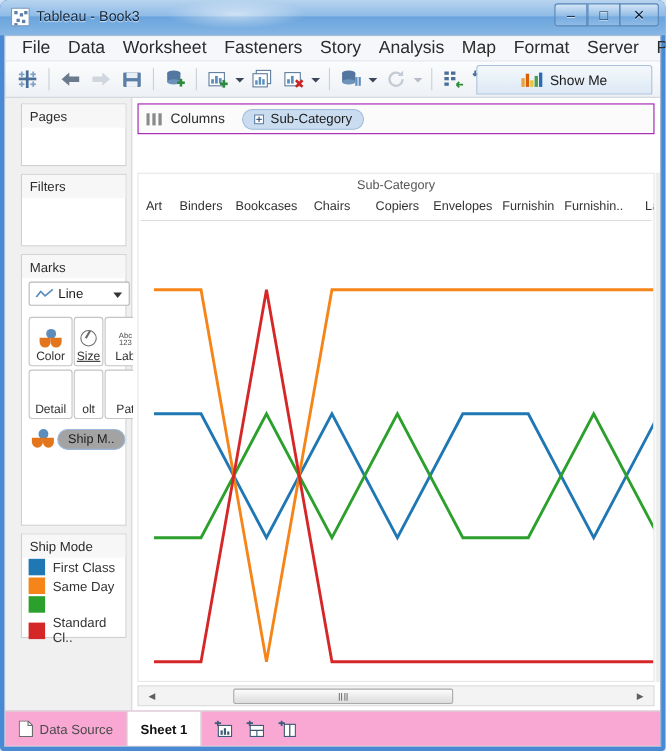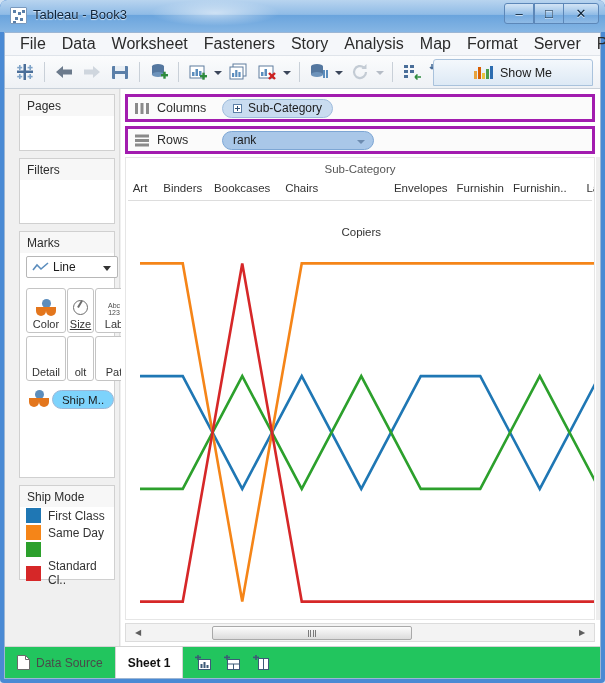--- a/index.html
+++ b/index.html
@@ -164,40 +164,40 @@
     border-radius: 50%; margin-bottom: 3px; position: relative;
   }
   .size-glyph::after {
     content: ""; position: absolute; left: 5px; top: -1px;
     width: 1.6px; height: 8px; background: #6d6d6d; transform: rotate(30deg);
   }
   .abc-glyph { font-size: 7px; line-height: 7px; color: #4a4a4a; text-align: center; margin-bottom: 2px; }
 
   #pill-shipmode {
     position: absolute; left: 32px; top: 158px; height: 19px; width: 62px;
-    background: #7dd3fc; border: 1px solid #9cb8d8; border-radius: 10px;
+    background: #a3a3a3; border: 1px solid #9cb8d8; border-radius: 10px;
     display: flex; align-items: center; justify-content: center;
     font-size: 11.5px; color: #1b1b1b; white-space: nowrap;
   }
   #pill-icon { position: absolute; left: 9px; top: 158px; width: 18px; height: 18px; }
 
   .legend-row {
     display: flex; align-items: center; gap: 7px;
     padding: 1px 0 1px 6px; font-size: 12px; color: #333;
   }
   .swatch { width: 15px; height: 15px; flex-shrink: 0; }
 
   
   #worksheet {
     position: absolute; left: 116px; top: 0; right: 0; bottom: 0;
     background: #fff;
   }
   .shelf {
     position: absolute; left: 4px; right: 5px; height: 28px;
-    background: #fbfbfb; border: 3px solid #a21caf;
+    background: #fbfbfb; border: 1px solid #a21caf;
     display: flex; align-items: center;
   }
   #shelf-columns { top: 5px; }
   #shelf-rows { top: 37px; }
   .shelf-icon { width: 15px; height: 13px; margin-left: 7px; position: relative; }
   .shelf-label { margin-left: 7px; font-size: 12.5px; color: #2b2b2b; width: 65px; }
   .pill {
     height: 19px; padding: 0 10px; border-radius: 10px;
     display: flex; align-items: center;
     font-size: 12px; color: #1b1b1b; white-space: nowrap;
@@ -263,21 +263,21 @@
 
   
   #vscroll-hint {
     position: absolute; right: 0; top: 68px; width: 4px; bottom: 26px;
     background: #eee;
   }
 
   
   #statusbar {
     position: absolute; left: 0; right: 0; bottom: 0; height: 32px;
-    background: #22c55e; border-top: 1px solid #d4d4d4;
+    background: #f9a8d4; border-top: 1px solid #d4d4d4;
     display: flex; align-items: stretch;
   }
   .tabcell {
     display: flex; align-items: center; gap: 6px;
     padding: 0 12px; border-right: 1px solid #d4d4d4;
     font-size: 12px; color: #4a4a4a;
   }
   .tabcell.active { background: #fff; color: #111; font-weight: bold; }
   #newsheet-group { display: flex; align-items: center; gap: 12px; padding: 0 12px; }
   .mini-icon { width: 17px; height: 15px; position: relative; }
@@ -550,43 +550,29 @@
               <rect x="11" y="1" width="3" height="11" fill="#8a8a8a"></rect>
             </svg>
           </span>
           <span class="shelf-label">Columns</span>
           <span class="pill blue">
             <span class="pill-plus"></span>
             <span>Sub-Category</span>
           </span>
         </div>
 
-        <div class="shelf" id="shelf-rows">
-          <span class="shelf-icon">
-            <svg width="15" height="13" viewBox="0 0 15 13">
-              <rect x="0" y="0.5" width="14" height="3" fill="#8a8a8a"></rect>
-              <rect x="0" y="5" width="14" height="3" fill="#8a8a8a"></rect>
-              <rect x="0" y="9.5" width="14" height="3" fill="#8a8a8a"></rect>
-            </svg>
-          </span>
-          <span class="shelf-label">Rows</span>
-          <span class="pill darkblue" style="width:152px">
-            <span>rank</span>
-            <span class="pill-caret"></span>
-          </span>
-        </div>
 
         <div id="viz-area">
           <div id="axis-title">Sub-Category</div>
           <div id="cat-labels">
               <span class="cat-lbl" style="left: 14px;">Art</span>
               <span class="cat-lbl" style="left: 56.75px;">Binders</span>
               <span class="cat-lbl" style="left: 116.25px;">Bookcases</span>
               <span class="cat-lbl" style="left: 175.75px;">Chairs</span>
-              <span class="cat-lbl" style="left: 235.25px; margin-top: 44px;">Copiers</span>
+              <span class="cat-lbl" style="left: 235.25px;">Copiers</span>
               <span class="cat-lbl" style="left: 294.75px;">Envelopes</span>
               <span class="cat-lbl" style="left: 354.25px;">Furnishin</span>
               <span class="cat-lbl" style="left: 413.75px;">Furnishin..</span>
               <span class="cat-lbl" style="left: 473.25px;">Labe</span>
             </div>
           <div id="cat-rule"></div>
           <svg id="plot" width="100%" height="100%" preserveAspectRatio="none" viewBox="0 0 468 461">
               <polyline points="14,174.1 56.75,174.1 116.25,286.9 175.75,174.1 235.25,286.9 294.75,174.1 354.25,174.1 413.75,286.9 473.25,174.1" fill="none" stroke="#1f77b4" stroke-width="2.6" stroke-linejoin="miter" stroke-linecap="butt"></polyline>
               <polyline points="14,61.4 56.75,61.4 116.25,399.6 175.75,61.4 235.25,61.4 294.75,61.4 354.25,61.4 413.75,61.4 473.25,61.4" fill="none" stroke="#f58518" stroke-width="2.6" stroke-linejoin="miter" stroke-linecap="butt"></polyline>
               <polyline points="14,286.9 56.75,286.9 116.25,174.1 175.75,286.9 235.25,174.1 294.75,286.9 354.25,286.9 413.75,174.1 473.25,286.9" fill="none" stroke="#2ca02c" stroke-width="2.6" stroke-linejoin="miter" stroke-linecap="butt"></polyline>

